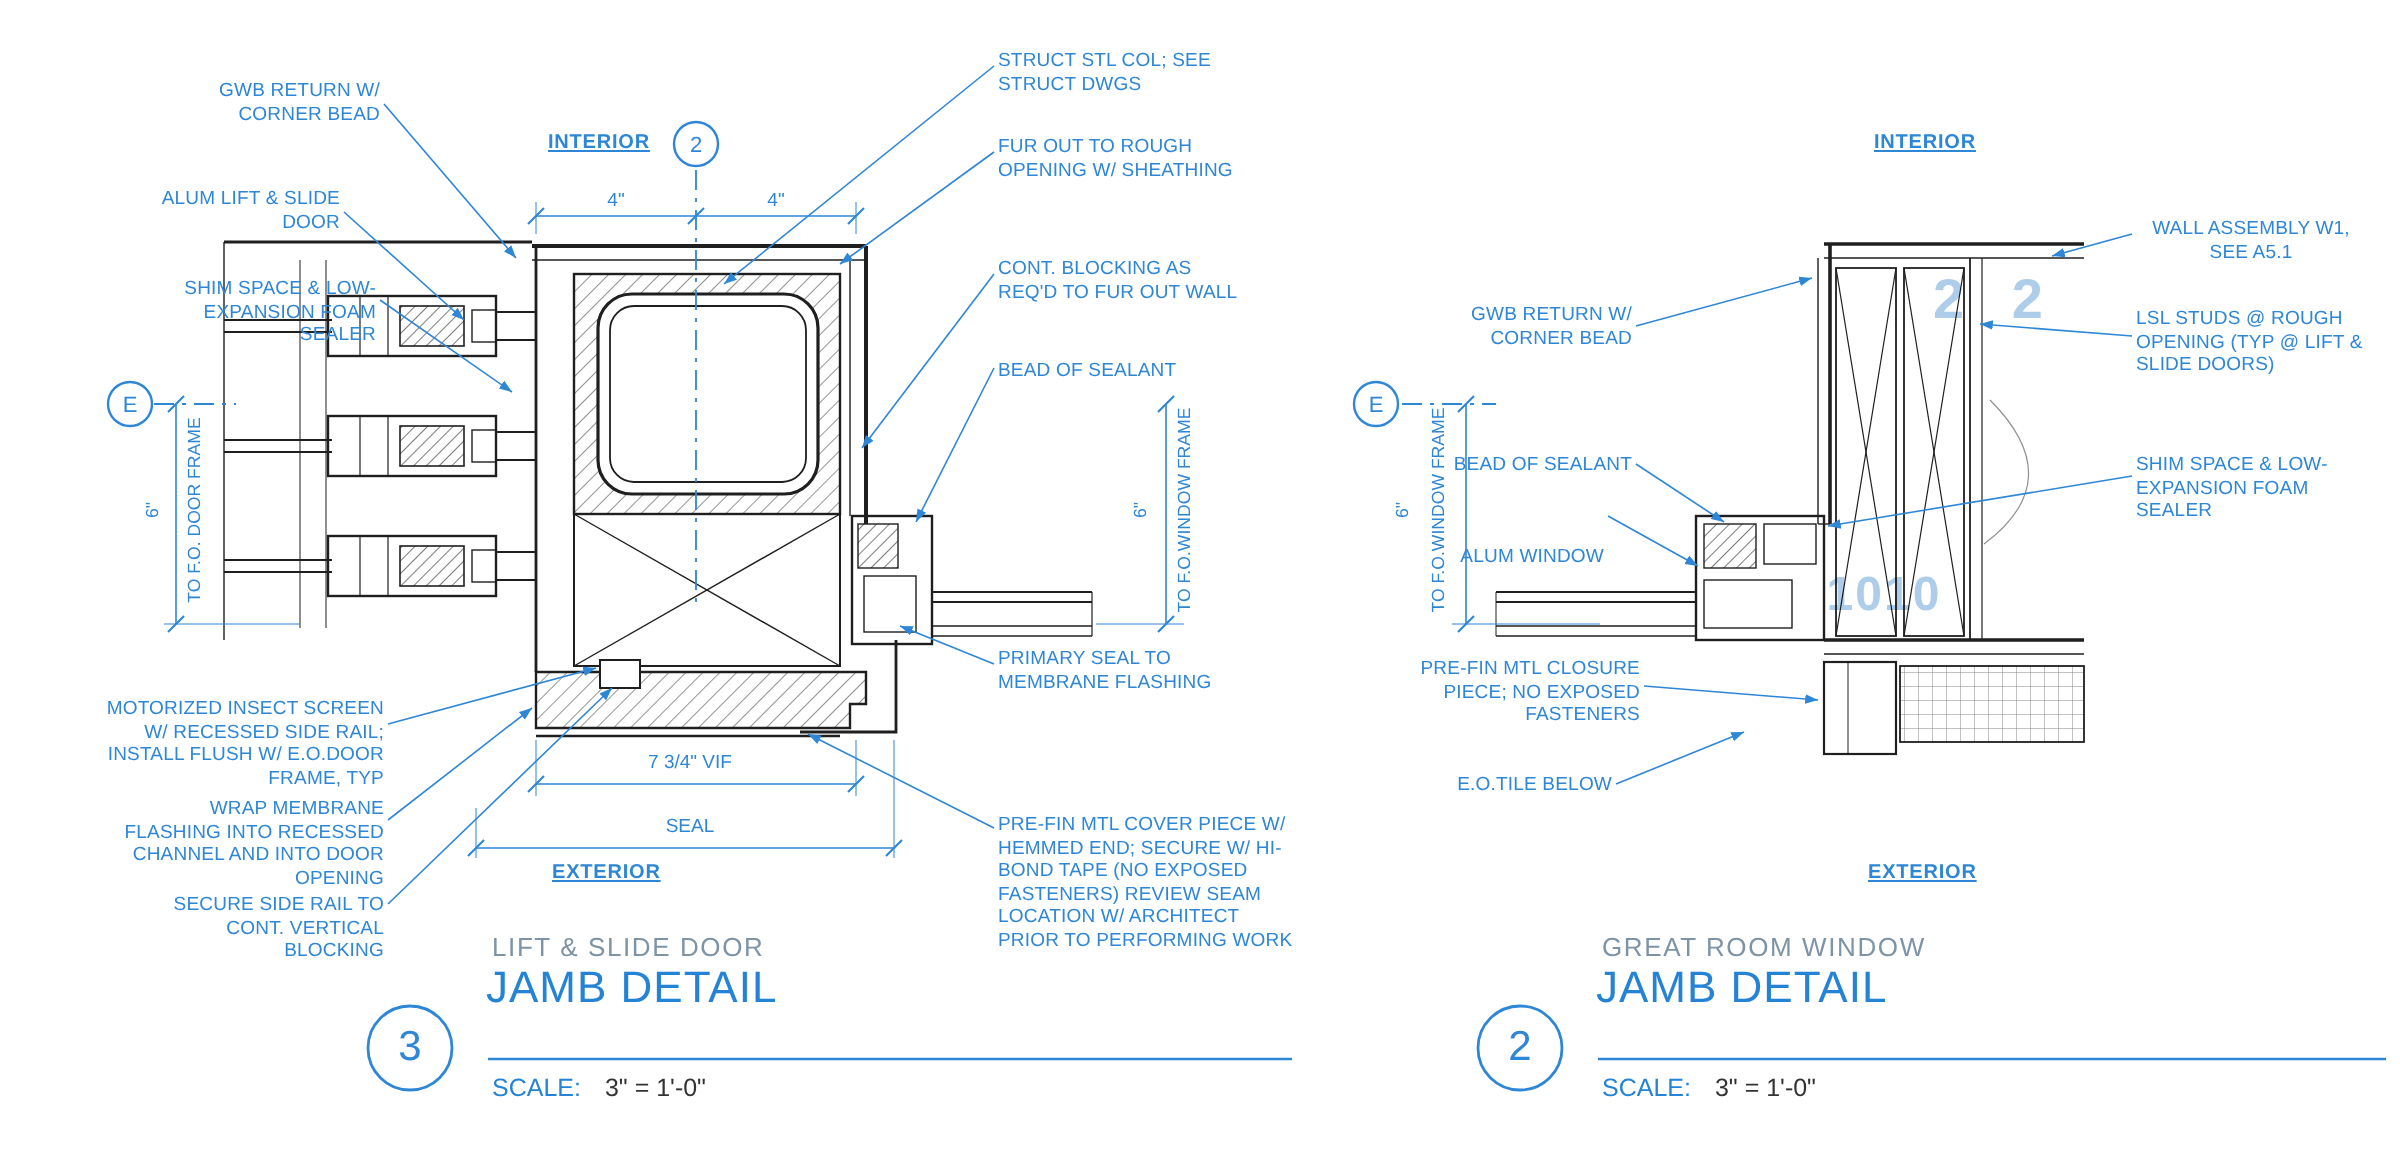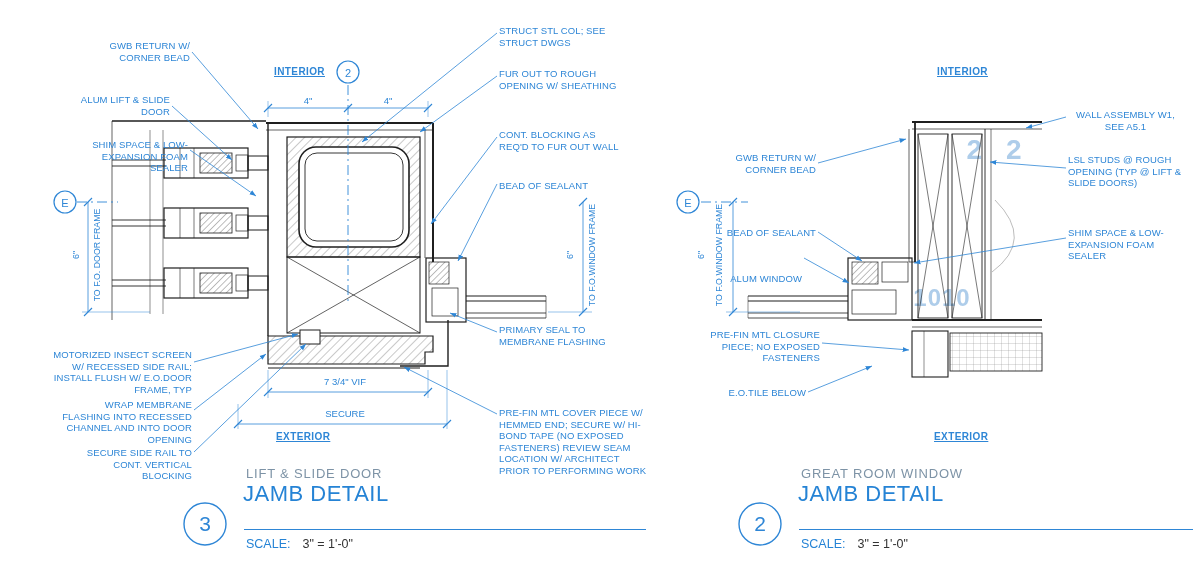--- a/index.html
+++ b/index.html
@@ -210,21 +210,21 @@
 <div class="lbl" style="left:499px;top:324px;width:120px;">PRIMARY SEAL TO MEMBRANE FLASHING</div>
 <div class="lbl" style="left:499px;top:407px;width:152px;">PRE-FIN MTL COVER PIECE W/ HEMMED END; SECURE W/ HI-BOND TAPE (NO EXPOSED FASTENERS) REVIEW SEAM LOCATION W/ ARCHITECT PRIOR TO PERFORMING WORK</div>
 
 <div class="dim" style="left:288px;top:95px;width:40px;">4"</div>
 <div class="dim" style="left:368px;top:95px;width:40px;">4"</div>
 <div class="dim rot" style="left:56px;top:250px;width:40px;">6"</div>
 <div class="dim rot" style="left:35px;top:250px;width:124px;">TO F.O. DOOR FRAME</div>
 <div class="dim rot" style="left:550px;top:250px;width:40px;">6"</div>
 <div class="dim rot" style="left:530px;top:250px;width:124px;">TO F.O.WINDOW FRAME</div>
 <div class="dim" style="left:300px;top:376px;width:90px;">7 3/4" VIF</div>
-<div class="dim" style="left:310px;top:408px;width:70px;">SECURE</div>
+<div class="dim" style="left:310px;top:408px;width:70px;">SEAL</div>
 
 <div class="bub" style="left:338px;top:66px;width:20px;">2</div>
 <div class="bub" style="left:55px;top:196px;width:20px;">E</div>
 
 <div class="tnum" style="left:185px;top:512px;width:40px;">3</div>
 <div class="tsub" style="left:246px;top:466px;">LIFT &amp; SLIDE DOOR</div>
 <div class="tbig" style="left:243px;top:481px;">JAMB DETAIL</div>
 <div class="tscale" style="left:246px;top:537px;"><span class="sl">SCALE:</span><span class="sv">3" = 1'-0"</span></div>
 
 <div class="orient" style="left:937px;top:66px;">INTERIOR</div>

